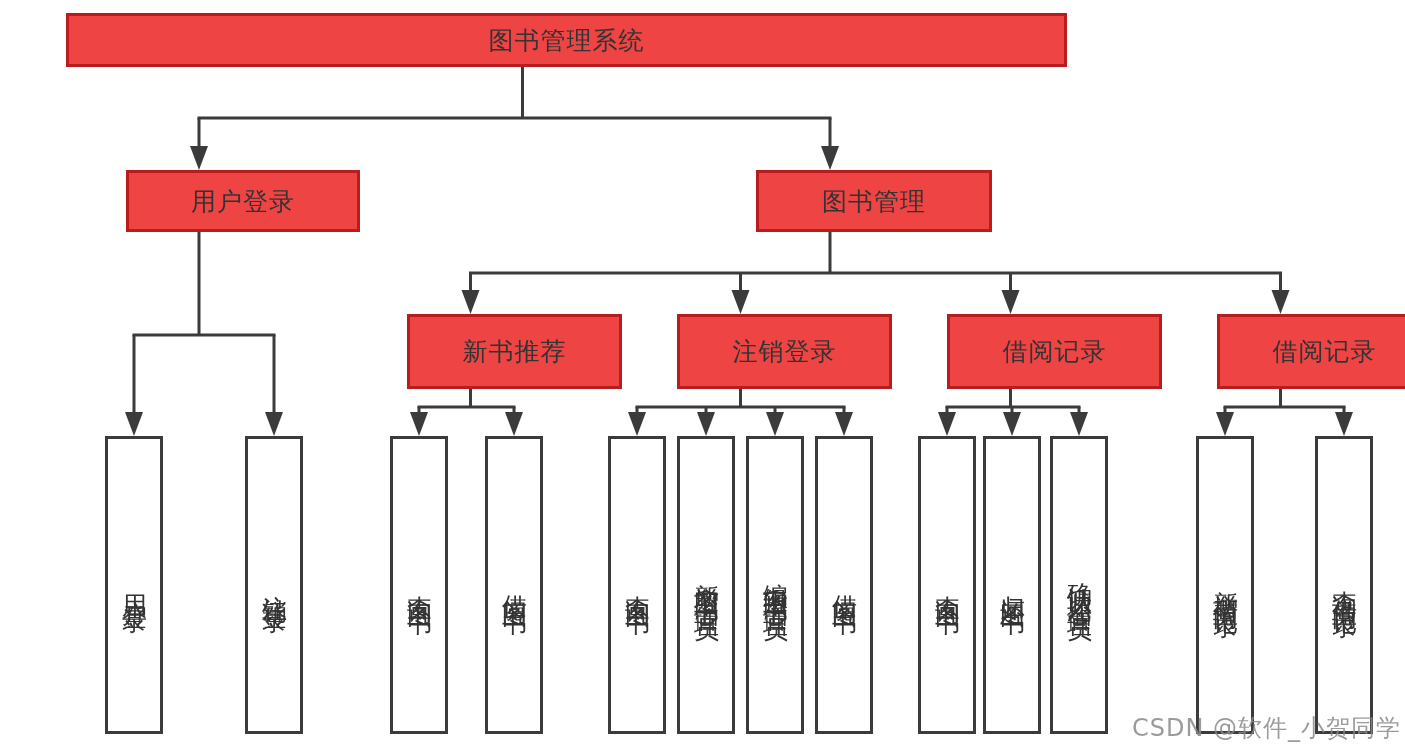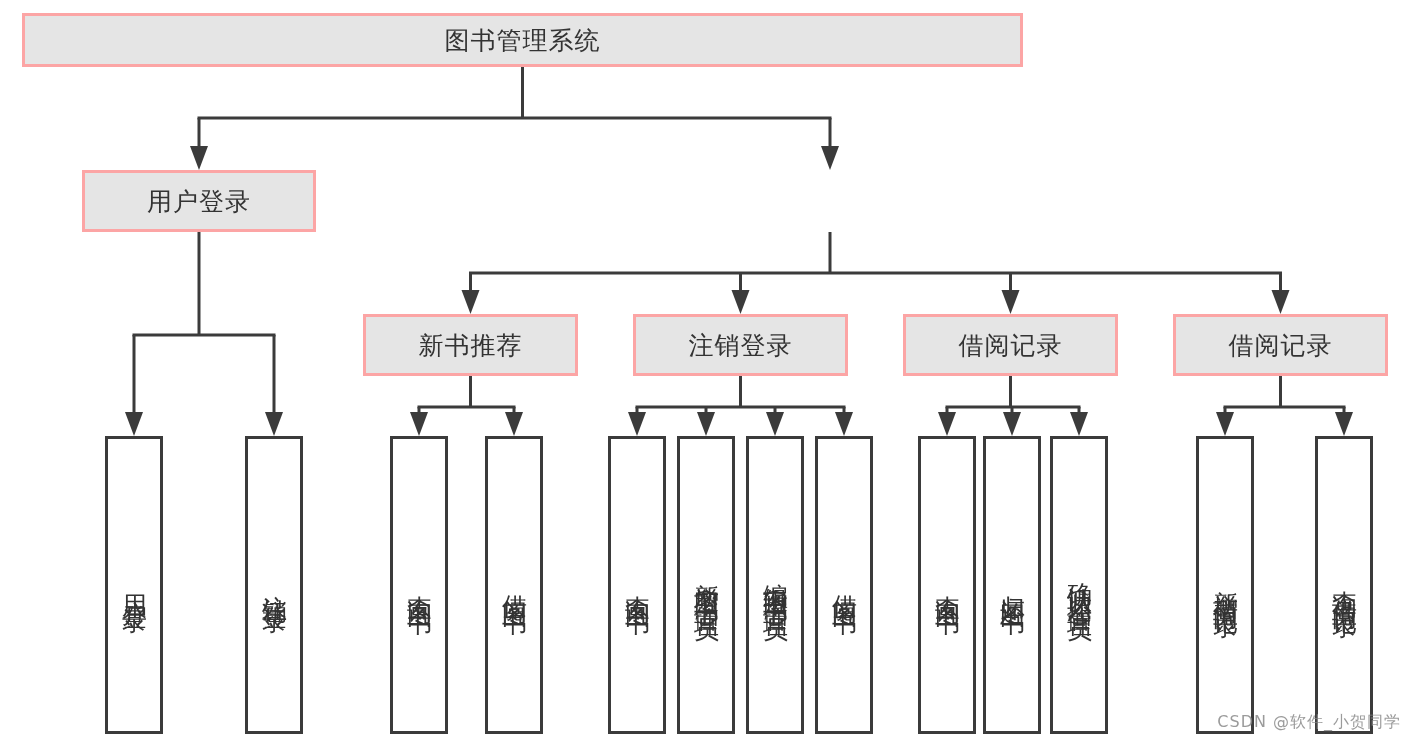--- a/index.html
+++ b/index.html
@@ -9,34 +9,35 @@
     height: 747px;
     background: #ffffff;
     font-family: "DejaVu Sans", "Liberation Sans", sans-serif;
     color: #333333;
     overflow: hidden;
   }
   svg.wires { position: absolute; left: 0; top: 0; z-index: 1; }
   .box {
     position: absolute;
     box-sizing: border-box;
-    border: 3px solid #fca5a5;
-    background: #e5e5e5;
+    border: 3px solid #b91c1c;
+    background: #ef4444;
     display: flex;
     align-items: center;
     justify-content: center;
     font-size: 25px;
     letter-spacing: 1px;
     z-index: 2;
     white-space: nowrap;
+    margin-left: 44px;
   }
   .root-box   { left: 22px;  top: 13px;  width: 1001px; height: 54px; }
   .lvl2-a     { left: 82px;  top: 170px; width: 234px;  height: 62px; }
   .lvl2-b     { left: 712px; top: 170px; width: 236px;  height: 62px; }
-  .lvl3       { top: 314px;  width: 215px; height: 62px; }
+  .lvl3       { top: 314px;  width: 215px; height: 75px; }
   .leaf {
     position: absolute;
     box-sizing: border-box;
     top: 436px;
     width: 58px;
     height: 298px;
     border: 3px solid #3b3b3b;
     background: #ffffff;
     writing-mode: vertical-rl;
     text-orientation: mixed;
@@ -44,21 +45,21 @@
     line-height: 52px;
     font-size: 25px;
     letter-spacing: 5px;
     z-index: 2;
     overflow: hidden;
   }
   .watermark {
     position: absolute;
     right: 4px;
     top: 712px;
-    font-size: 16px;
+    font-size: 24px;
     color: rgba(138,138,138,0.85);
     letter-spacing: 1px;
     z-index: 3;
     white-space: nowrap;
   }
 </style>
 </head>
 <body>
 
 <div class="canvas">
@@ -137,20 +138,21 @@
         <polygon points="1216,412 1234,412 1225,436" stroke="none"></polygon>
         <line x1="1344" y1="407" x2="1344" y2="418"></line>
         <polygon points="1335,412 1353,412 1344,436" stroke="none"></polygon>
       </g>
     </g>
   </svg>
 
   <div class="box root-box">图书管理系统</div>
 
   <div class="box lvl2-a">用户登录</div>
+  <div class="box lvl2-b">图书管理</div>
 
   <div class="box lvl3" style="left:363px">新书推荐</div>
   <div class="box lvl3" style="left:633px">注销登录</div>
   <div class="box lvl3" style="left:903px">借阅记录</div>
   <div class="box lvl3" style="left:1173px">借阅记录</div>
 
   <div class="leaf" style="left:105px">用户登录</div>
   <div class="leaf" style="left:245px">注销登录</div>
 
   <div class="leaf" style="left:390px">查询图书</div>

